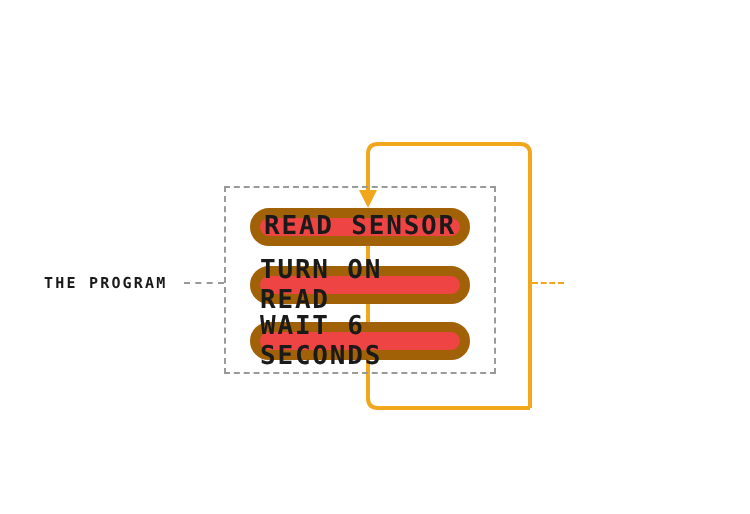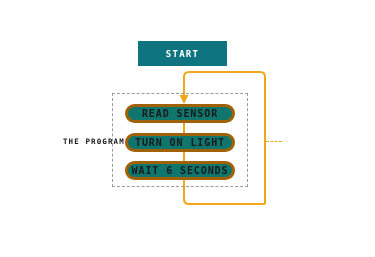--- a/index.html
+++ b/index.html
@@ -45,28 +45,28 @@
     box-sizing: border-box;
     background: transparent;
   }
 
   
   .step {
     position: absolute;
     left: 125px;
     width: 110px;
     height: 19px;
-    border: 3px solid #a16207;
+    border: 5px solid #a16207;
     border-radius: 10px;
-    background: #0f766e;
+    background: #ef4444;
     display: flex;
     align-items: center;
     justify-content: center;
     color: #1a1a1a;
-    font-size: 10px;
+    font-size: 13px;
     font-weight: bold;
     letter-spacing: 0.9px;
     box-sizing: border-box;
   }
   .step-1 { top: 104px; }
   .step-2 { top: 133px; }
   .step-3 { top: 161px; }
 
   
   .step-link {
@@ -79,21 +79,20 @@
   .link-2 { top: 152px; height: 9px; }
 
   
   .side-label {
     position: absolute;
     color: #1a1a1a;
     font-size: 7.5px;
     font-weight: bold;
     letter-spacing: 1.1px;
     white-space: nowrap;
-    margin-left: 41px;
   }
   .label-left  { left: 22px;  top: 137px; }
   .label-right { left: 284px; top: 137px; }
 
   
   .leader {
     position: absolute;
     height: 0;
     border-top: 1px dashed #9a9a9a;
   }
@@ -111,38 +110,37 @@
     width: 375px;
     height: 257px;
     pointer-events: none;
   }
 </style>
 </head>
 <body>
 
 <div id="canvas">
 
-  <div class="start-btn">START</div>
 
   <svg class="loop-svg" viewBox="0 0 375 257" xmlns="http://www.w3.org/2000/svg">
 
     <path d="M 265,204 L 265,77 Q 265,72 260,72 L 189,72 Q 184,72 184,77 L 184,96" fill="none" stroke="#f2a61c" stroke-width="2" stroke-linecap="butt" stroke-linejoin="round"></path>
 
     <path d="M 184,104 L 179.5,95 L 188.5,95 Z" fill="#f2a61c"></path>
 
     <path d="M 184,180 L 184,199 Q 184,204 189,204 L 265,204" fill="none" stroke="#f2a61c" stroke-width="2" stroke-linecap="butt" stroke-linejoin="round"></path>
   </svg>
 
   <div class="group-box"></div>
 
   <div class="step-link link-1"></div>
   <div class="step-link link-2"></div>
 
   <div class="step step-1">READ SENSOR</div>
-  <div class="step step-2">TURN ON LIGHT</div>
+  <div class="step step-2">TURN ON READ</div>
   <div class="step step-3">WAIT 6 SECONDS</div>
 
   <div class="leader leader-left"></div>
   <div class="side-label label-left">THE PROGRAM</div>
 
   <div class="leader leader-right"></div>
 
 </div>
 
 </body></html>

